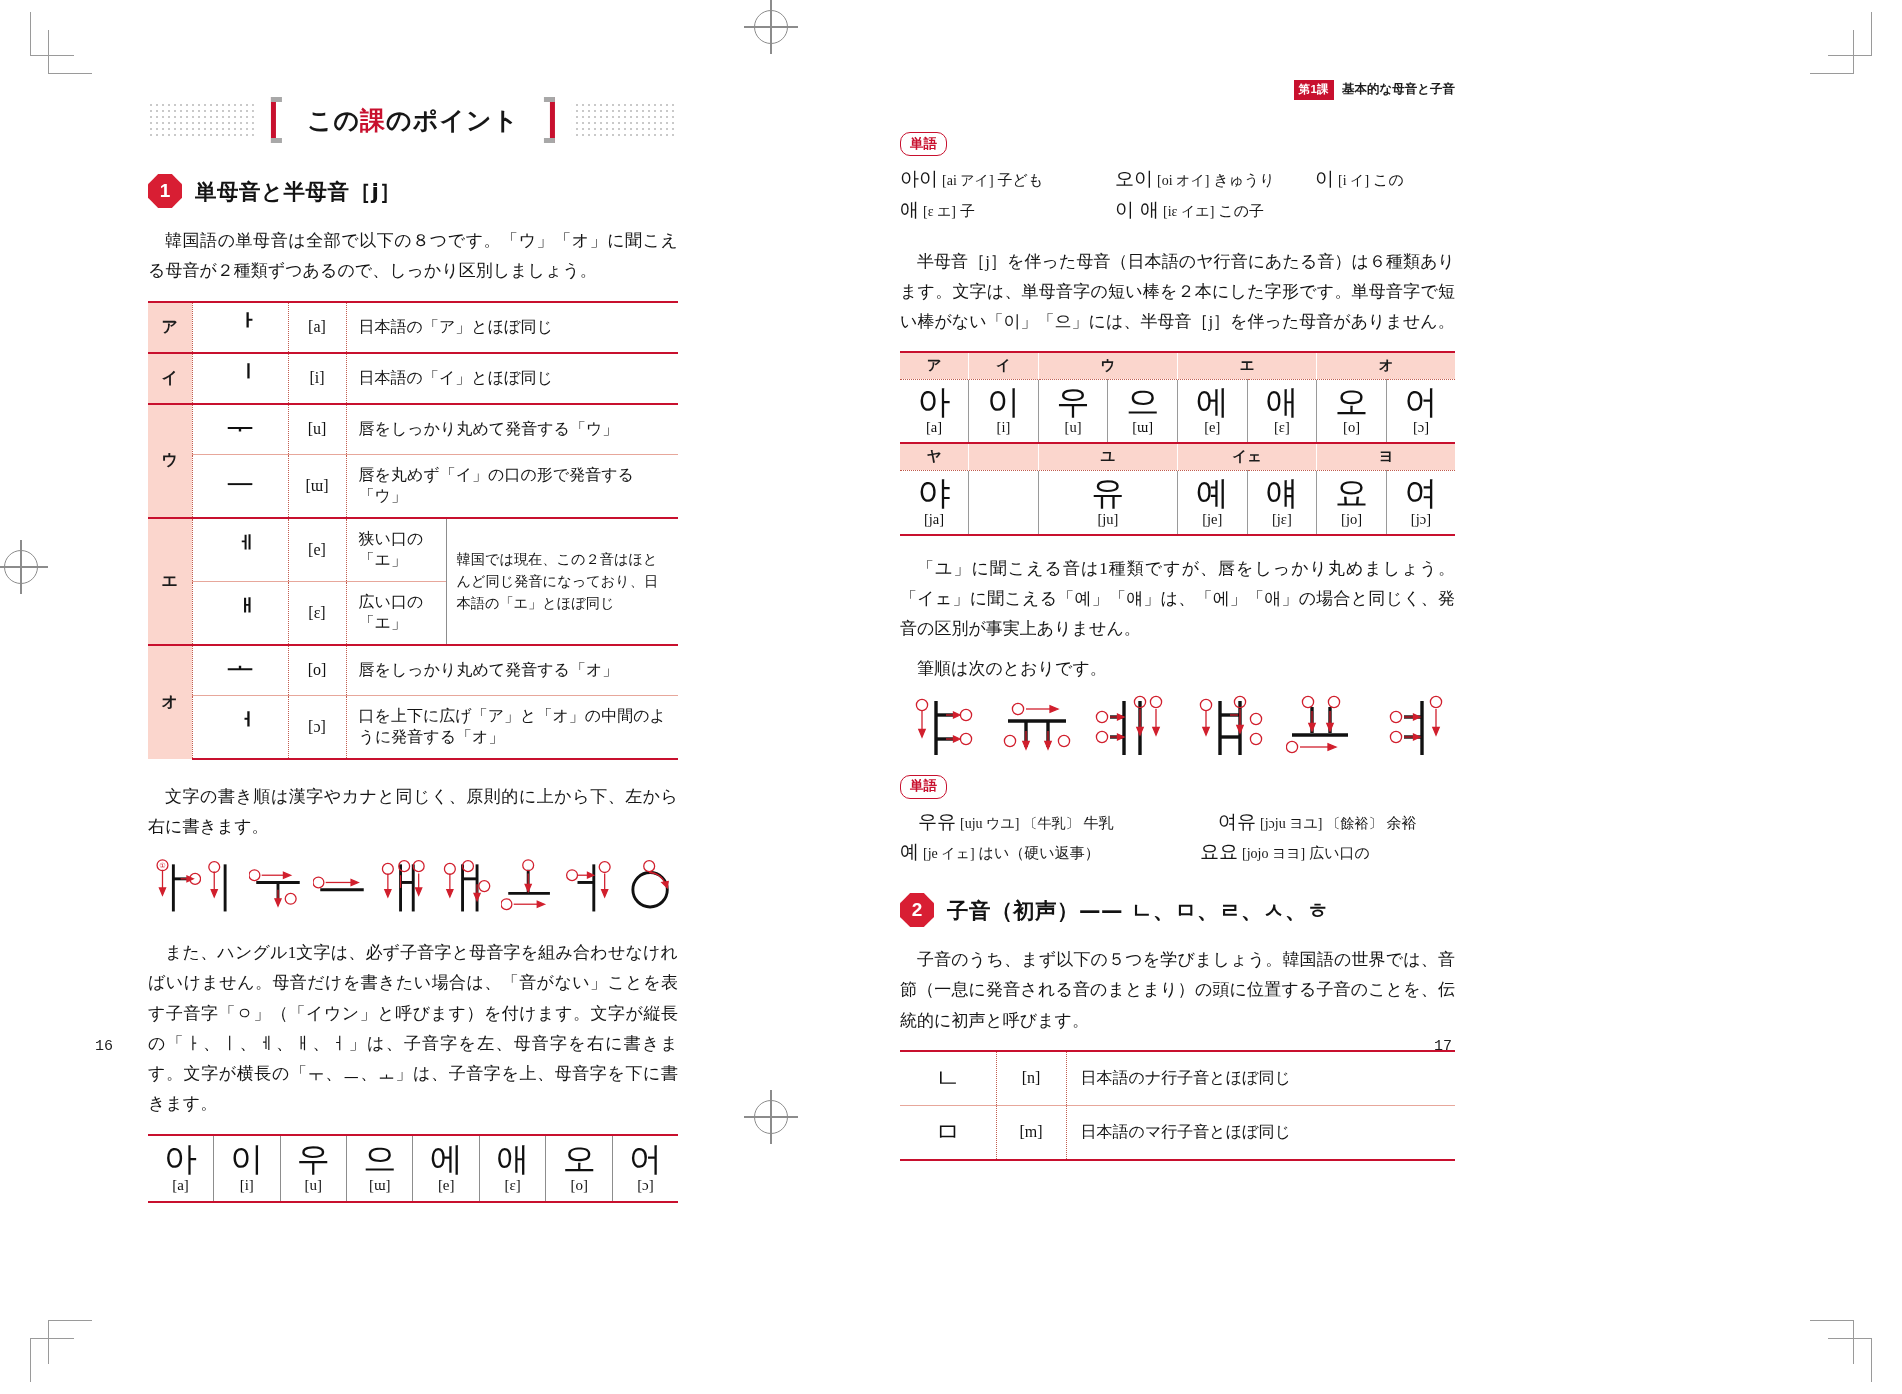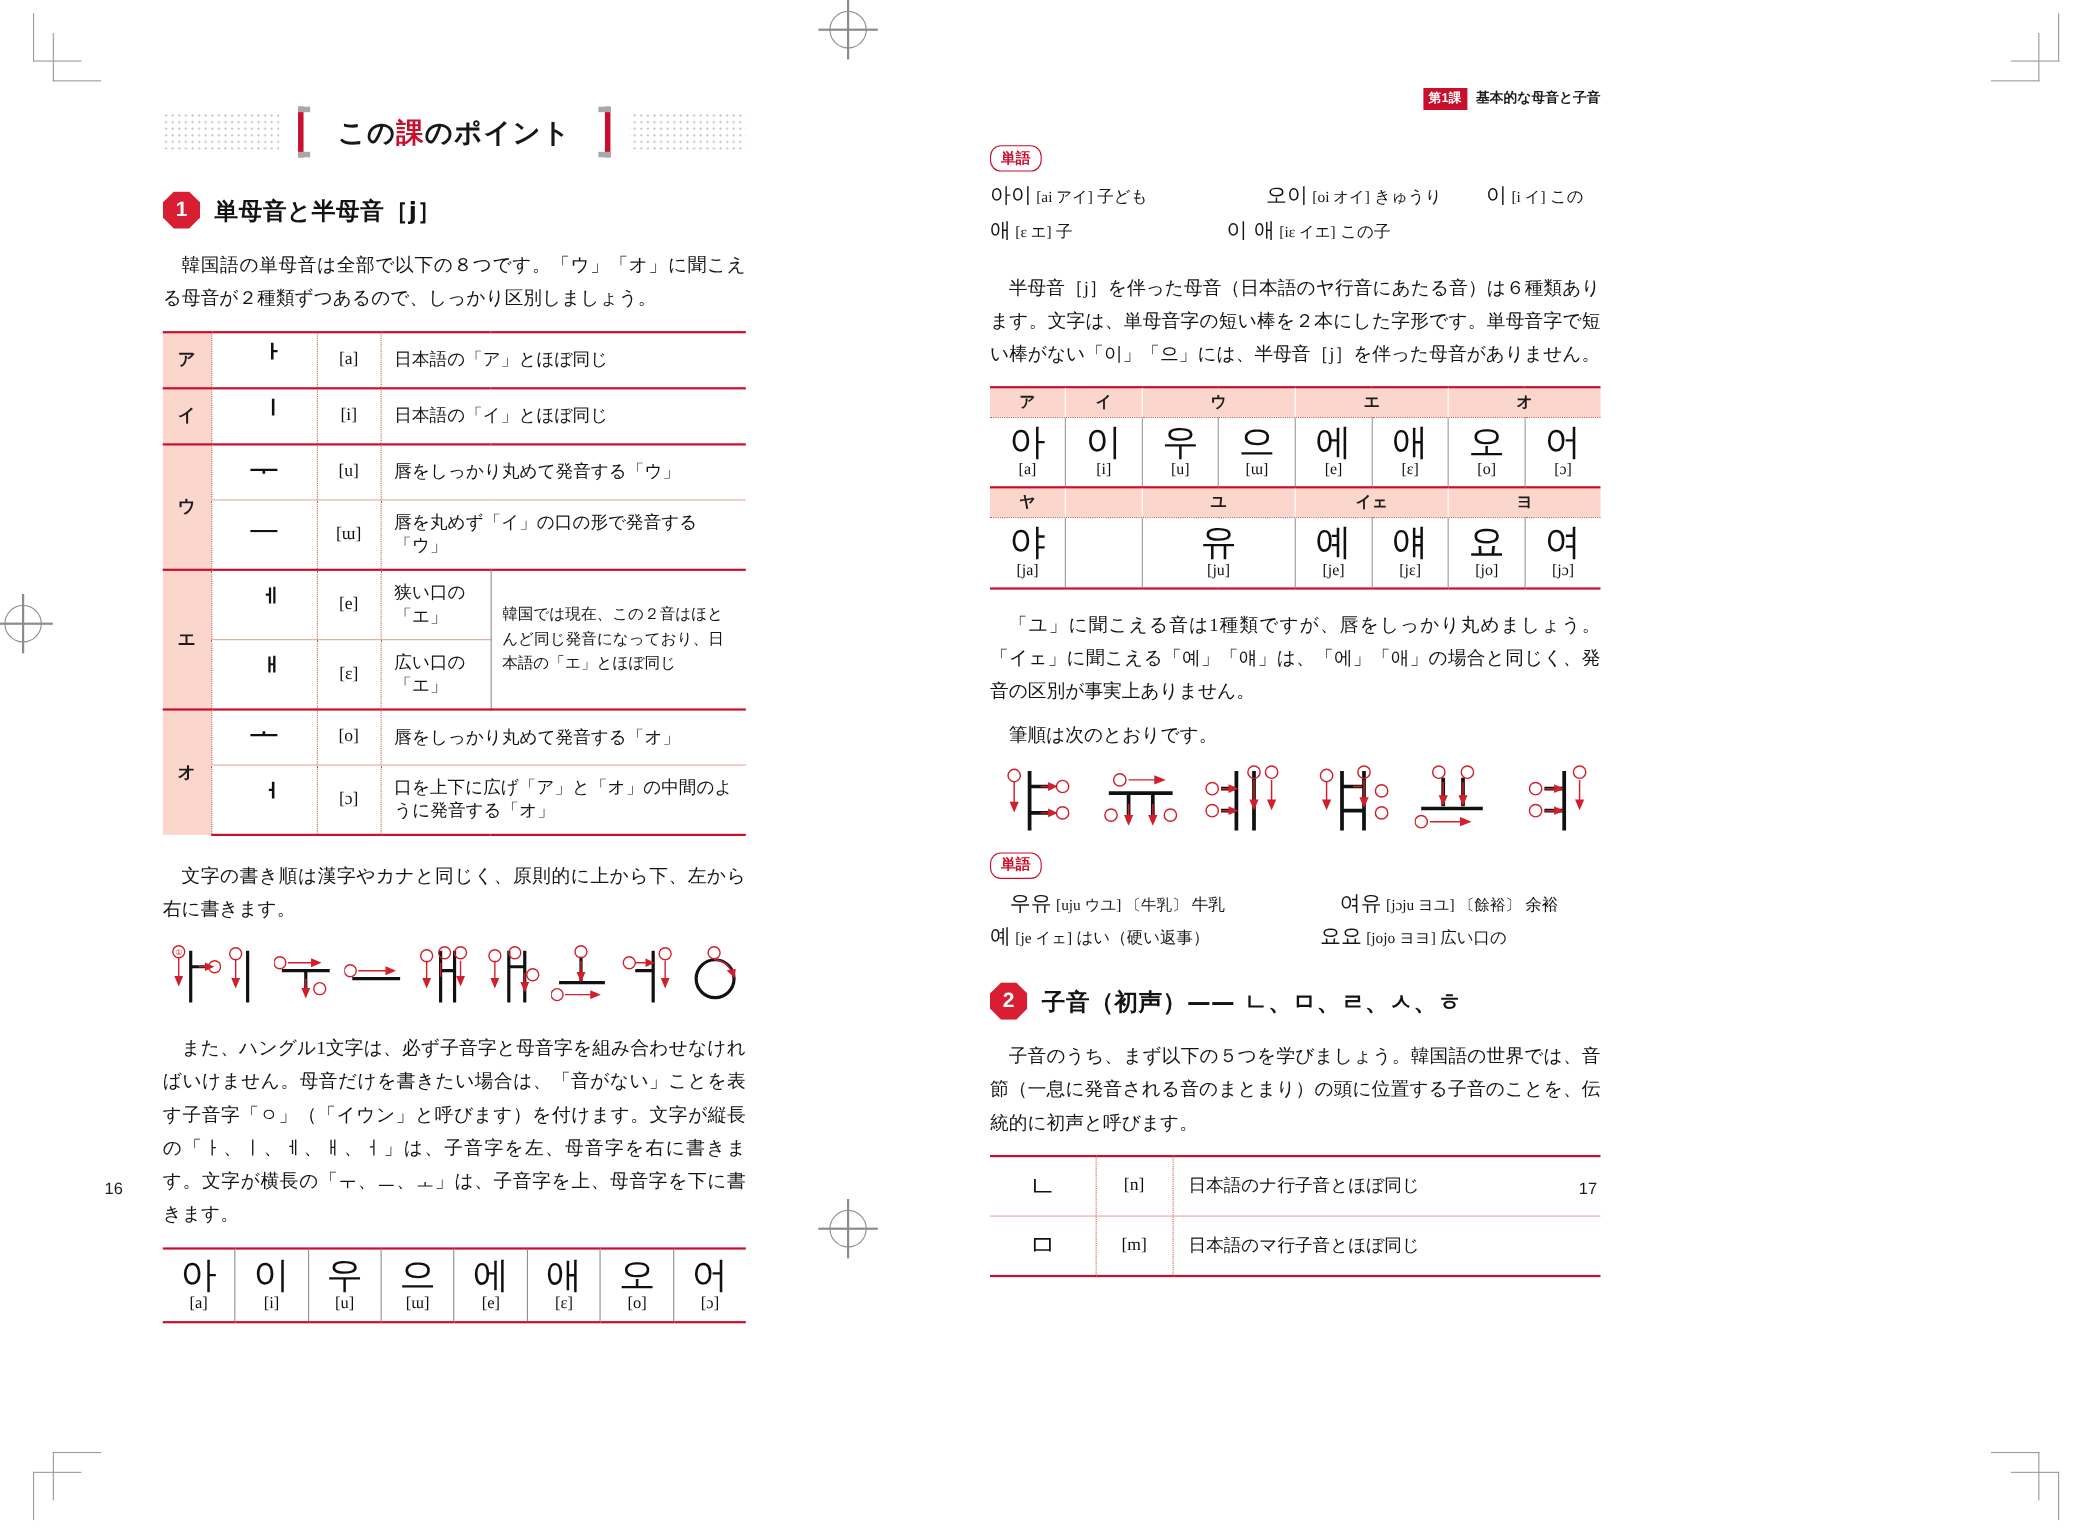--- a/index.html
+++ b/index.html
@@ -188,22 +188,22 @@
     width:70px; text-align:center; font-size:16px;
     border-right:1px dotted #c15b4d; color:#101010;
   }
   .ct .c-desc { padding-left:14px; font-size:16px; color:#141414; }
   .ct tr.top td { border-top:2px solid #c8102e; }
   .ct tr.mid td { border-top:1px solid #e7a79b; }
   .ct tr.bot td { border-bottom:2px solid #c8102e; }
 
   
   .folio {
-    position:absolute; font-family:Liberation Sans, sans-serif;
-    font-size:15px; color:#1c1c1c;margin-top:34px;
+    position:absolute; font-family:Liberation Mono, monospace;
+    font-size:15px; color:#1c1c1c;
   }
   .folio.l { left:95px;  top:1038px; }
   .folio.r { right:450px; top:1038px; }
 
   svg { display:block; }
 </style>
 </head>
 <body>
 
 <div class="page">
@@ -462,21 +462,21 @@
 
     <div style="margin-top:40px;">
       <span class="tango-pill">単語</span>
       <div class="vocab">
         <div class="row">
           <div class="cell" style="width:215px;">
             <span class="ko">아이</span>
             <span class="ipa">[ai アイ]</span>
             <span class="gl">子ども</span>
           </div>
-          <div class="cell" style="width:200px;margin-left:36px;">
+          <div class="cell" style="width:200px;">
             <span class="ko">오이</span>
             <span class="ipa">[oi オイ]</span>
             <span class="gl">きゅうり</span>
           </div>
           <div class="cell">
             <span class="ko">이</span>
             <span class="ipa">[i イ]</span>
             <span class="gl">この</span>
           </div>
         </div>

